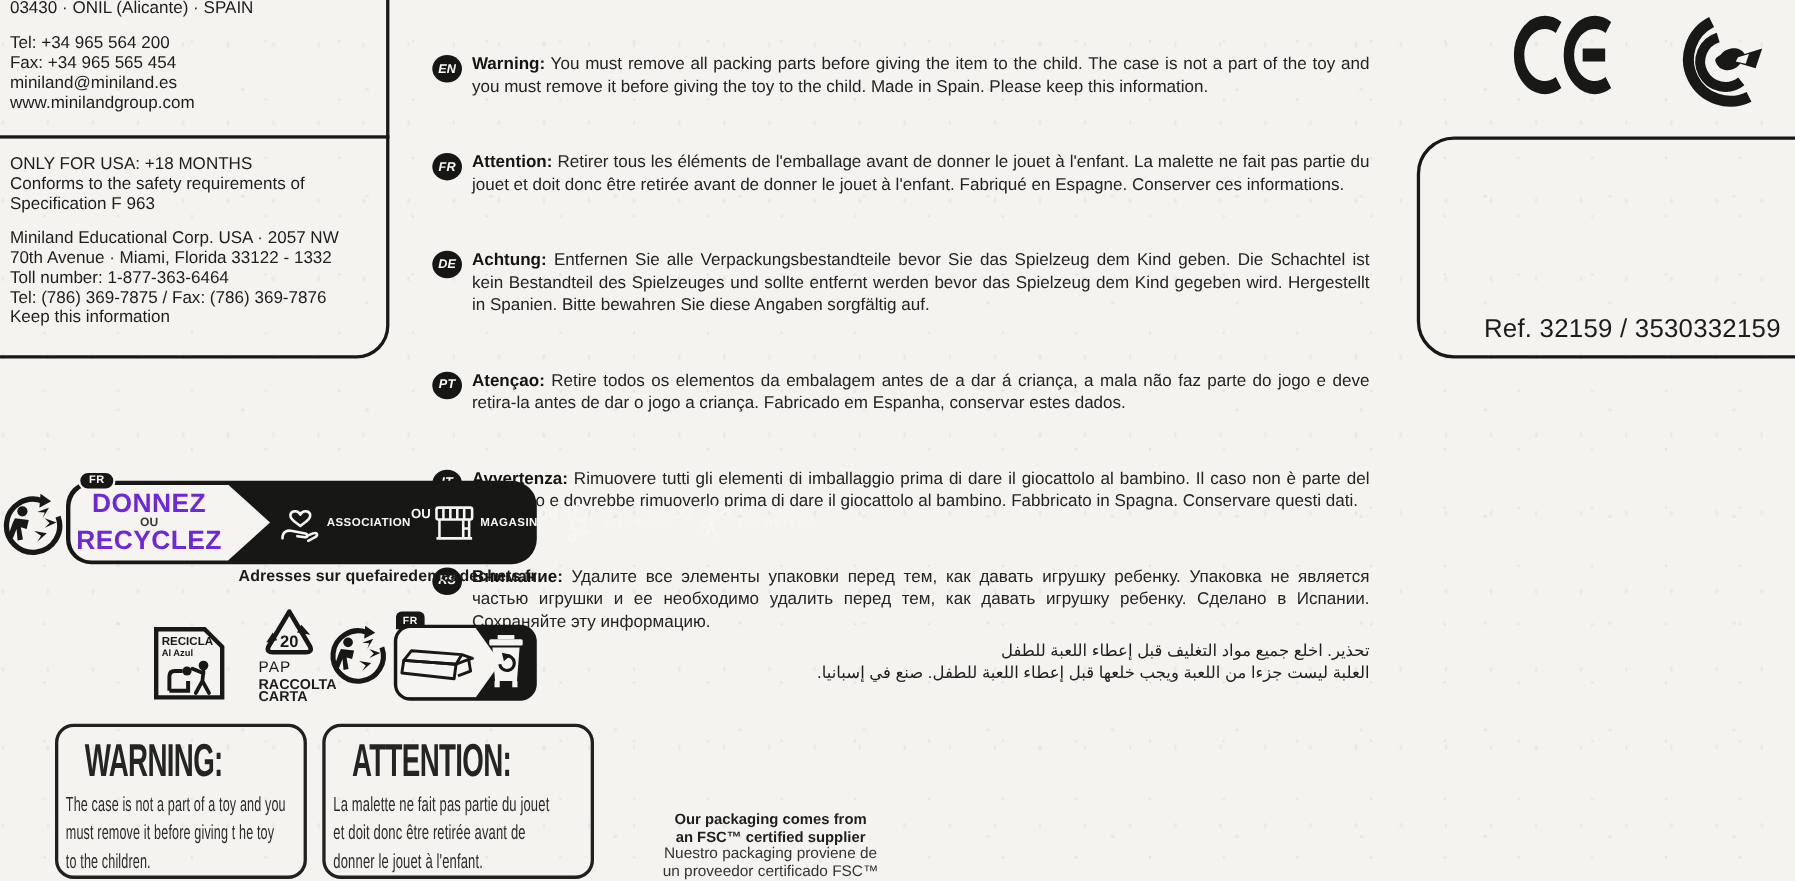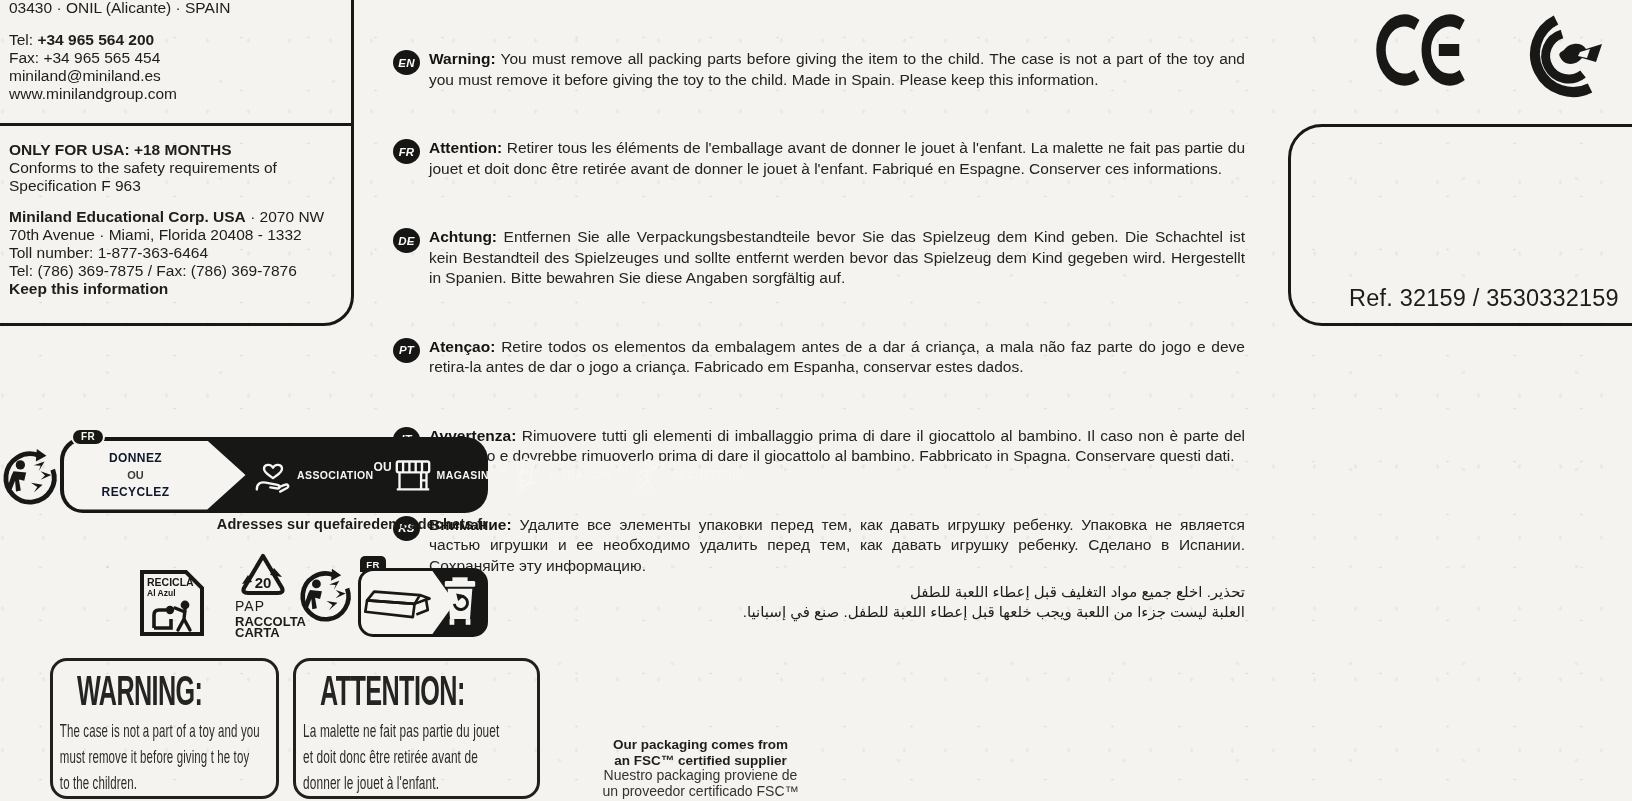--- a/index.html
+++ b/index.html
@@ -20,21 +20,21 @@
   
   .company-panel{
     left:-28px; top:-38px; width:382px; height:364px;
     border:3px solid #181816; border-radius:30px;
     box-sizing:border-box;
   }
   .cp-inner{position:absolute; left:34px; top:34px; right:12px; font-size:15.5px; line-height:18px;}
   .cp-gap{height:14px;}
   .cp-divider{position:absolute; left:-3px; right:-3px; top:158px; border-top:3px solid #181816;}
   .cp-usa{position:absolute; left:34px; top:176px; right:10px; font-size:15.5px; line-height:18px;}
-  .b{font-weight:bold;}
+  .b{font-weight:normal;}
   
   .warnings{left:393px; top:1px; width:852px;}
   .lang-row{display:flex; gap:9px; margin-bottom:4px;margin-top:48px;}
   .lang-badge{
     flex:0 0 auto; width:27px; height:25px; border-radius:50%;
     background:#161614; color:#fbfaf8; font-weight:bold; font-style:italic;
     font-size:11.5px; display:flex; align-items:center; justify-content:center;
     letter-spacing:.2px; margin-top:1px;
   }
   .lang-text{flex:1; font-size:15.5px; line-height:20.5px; text-align:justify; color:#232321;}
@@ -56,21 +56,21 @@
     left:60px; top:437px; width:428px; height:76px;
     background:#171715; border-radius:23px;
   }
   .donnez-pentagon{
     position:absolute; left:3.5px; top:3.5px; bottom:3.5px; width:182px;
     background:#f5f4f1; border-radius:20px 0 0 20px;
     clip-path:polygon(0 0, 79% 0, 100% 50%, 79% 100%, 0 100%);
     display:flex; flex-direction:column; justify-content:center; align-items:center;
     padding-right:38px; box-sizing:border-box;
   }
-  .donnez-l1,.donnez-l3{font-weight:bold; font-size:12px; letter-spacing:.4px; color:#0f172a; line-height:20px;}
+  .donnez-l1,.donnez-l3{font-weight:bold; font-size:24px; letter-spacing:.4px; color:#6d28d9; line-height:20px;}
   .donnez-l2{font-size:11px; font-weight:bold; color:#3a3a38; line-height:12px; margin:1px 0;}
   .fr-pill{
     position:absolute; left:11px; top:-9px; background:#171715; color:#f7f6f3;
     font-size:10px; font-weight:bold; padding:1px 8px 2px; border-radius:9px;
     border:2.5px solid #f5f4f1; letter-spacing:.5px;
   }
   .donnez-items{
     position:absolute; left:192px; right:10px; top:0; bottom:0;
     display:flex; align-items:center; justify-content:space-between;
   }
@@ -131,22 +131,22 @@
       <div>Fax: +34 965 565 454</div>
       <div>miniland@miniland.es</div>
       <div>www.minilandgroup.com</div>
     </div>
     <div class="cp-divider"></div>
     <div class="cp-usa">
       <div class="b">ONLY FOR USA: +18 MONTHS</div>
       <div>Conforms to the safety requirements of</div>
       <div>Specification F 963</div>
       <div style="height:13px;"></div>
-      <div><span class="b">Miniland Educational Corp. USA</span><span> · 2070 NW</span></div>
-      <div>70th Avenue · Miami, Florida 20408 - 1332</div>
+      <div><span class="b">Miniland Educational Corp. USA</span><span> · 2057 NW</span></div>
+      <div>70th Avenue · Miami, Florida 33122 - 1332</div>
       <div>Toll number: 1-877-363-6464</div>
       <div>Tel: (786) 369-7875 / Fax: (786) 369-7876</div>
       <div class="b">Keep this information</div>
     </div>
   </div>
 
   <div class="abs warnings">
     <div class="lang-row">
       <div class="lang-badge">EN</div>
       <p class="lang-text" style="margin:0"><b>Warning:</b> <span>You must remove all packing parts before giving the item to the child. The case is not a part of the toy and you must remove it before giving the toy to the child. Made in Spain. Please keep this information.</span></p>

